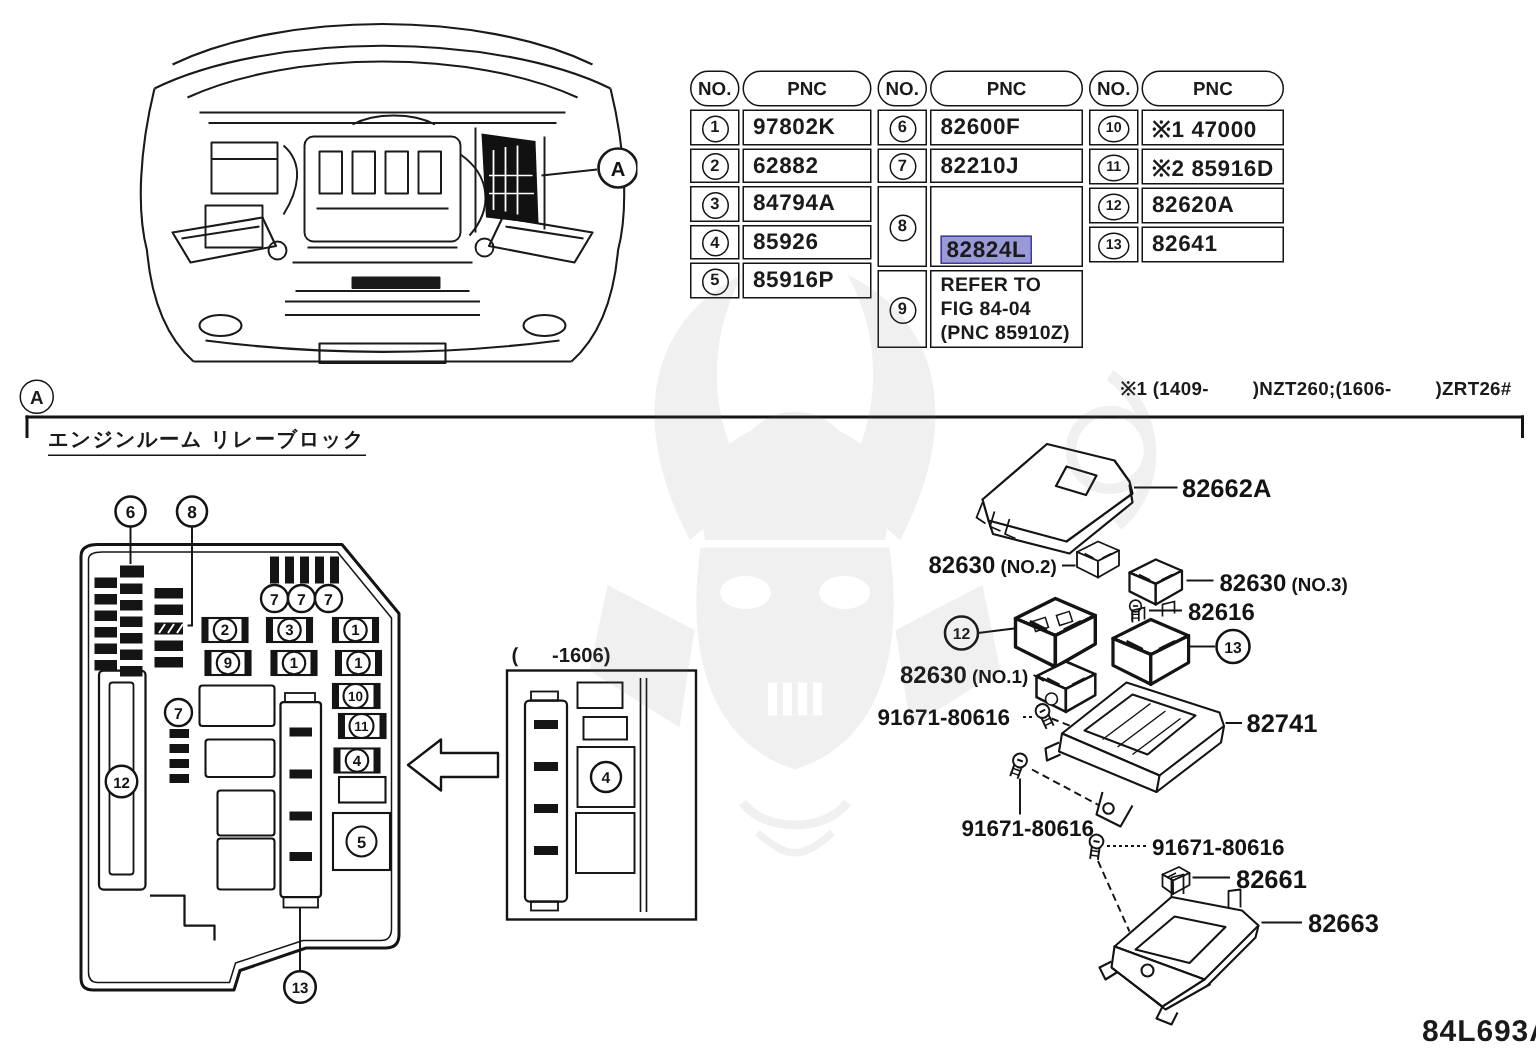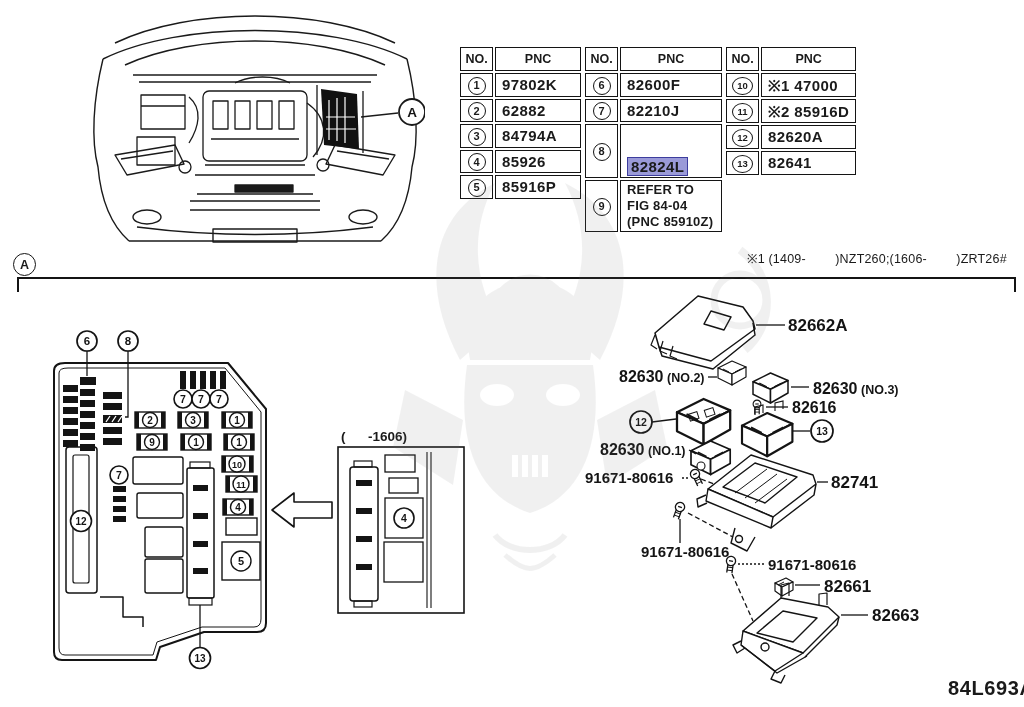--- a/index.html
+++ b/index.html
@@ -6,35 +6,35 @@
   #page{position:relative;width:1024px;height:707px;background:#fff;overflow:hidden;
         font-family:"Liberation Sans",sans-serif;color:#1a1a1a;}
   svg{display:block;}
   svg text{font-family:"Liberation Sans",sans-serif;font-weight:bold;fill:#141414;}
   .abs{position:absolute;}
 
   
   .pnc-tables{position:absolute;left:458px;top:45px;display:flex;align-items:flex-start;}
   .pnc-tables table{border-collapse:separate;border-spacing:2px;}
   .pnc-tables th,.pnc-tables td{border:1.6px solid #141414;background:transparent;}
-  .pnc-tables th{font-size:12.5px;font-weight:bold;height:20px;padding:1px 4px;text-align:center;}
+  .pnc-tables th{font-size:12.5px;font-weight:bold;height:20px;padding:1px 4px;text-align:center;border-radius:12px;}
   td.no{width:27px;text-align:center;height:19px;padding:1px 2px;}
   td.pnc{font-size:15px;font-weight:bold;padding:1px 6px;letter-spacing:.4px;white-space:nowrap;}
   .t1 td.pnc{min-width:72px;}
   .t2 td.pnc{min-width:88px;}
   .t3 td.pnc{min-width:76px;}
   td.ref{font-size:13px;line-height:1.22;letter-spacing:.2px;}
   td.tall{height:48px;}
   .co{display:inline-flex;width:16px;height:16px;border:1.7px solid #141414;border-radius:50%;
       align-items:center;justify-content:center;font-size:11px;font-weight:bold;line-height:1;}
   .co.wide{width:19px;font-size:9.5px;}
   .hl{background:#9a9ad8;border:1.5px solid #3d3d9e;padding:0 3px;display:inline-block;margin-top:31px;}
 
   
-  .notes{position:absolute;left:747px;top:219px;font-size:12.5px;font-weight:normal;
+  .notes{position:absolute;left:747px;top:219px;font-size:12.5px;font-weight:bold;
          white-space:pre;line-height:16px;letter-spacing:.2px;}
   .marker-circle{position:absolute;width:21px;height:21px;border:1.8px solid #141414;border-radius:50%;
          display:flex;align-items:center;justify-content:center;font-size:12.5px;font-weight:bold;}
   .section-line{position:absolute;left:17px;top:277px;width:995px;height:13px;
          border-top:2px solid #141414;border-left:2px solid #141414;border-right:2px solid #141414;}
   .jp-title{position:absolute;left:32px;top:284px;font-size:13.5px;font-weight:bold;
          border-bottom:1.6px solid #141414;padding-bottom:1px;letter-spacing:1px;white-space:nowrap;}
   .inset-caption{position:absolute;left:341px;top:429px;font-size:13.5px;font-weight:bold;white-space:pre;}
   .footer-code{position:absolute;left:948px;top:677px;font-size:20px;font-weight:bold;letter-spacing:.6px;}
 
@@ -178,20 +178,21 @@
     </tbody>
       </table>
   </div>
 
   <div class="notes">
     <div>※1 (1409-        )NZT260;(1606-        )ZRT26#</div>
   </div>
 
   <div class="marker-circle" style="left:13px;top:253px">A</div>
   <div class="section-line"></div>
+  <div class="jp-title">エンジンルーム リレーブロック</div>
 
   <svg class="abs" style="left:40px;top:330px" width="240" height="345" viewBox="0 0 240 345">
     <g stroke="#141414" fill="none" stroke-linejoin="round">
       <path d="M25,33 H188 L226,79 V293 Q226,302 217,302 H164 L120,317 L116,330 H22 Q14,330 14,322 V41 Q14,33 25,33 Z" stroke-width="2"></path>
       <path d="M28,38 H185 L221,82 V289 Q221,297 214,297 H162 L117,312 L113,325 H25 Q19,325 19,318 V43 Q19,38 28,38 Z" stroke-width="1"></path>
       <path d="M60,267 H83 V287 H103 V297" stroke-width="1.5"></path>
     </g>
 
     <g>
       <circle cx="47" cy="11" r="10" fill="#fff" stroke="#141414" stroke-width="1.7"></circle>

